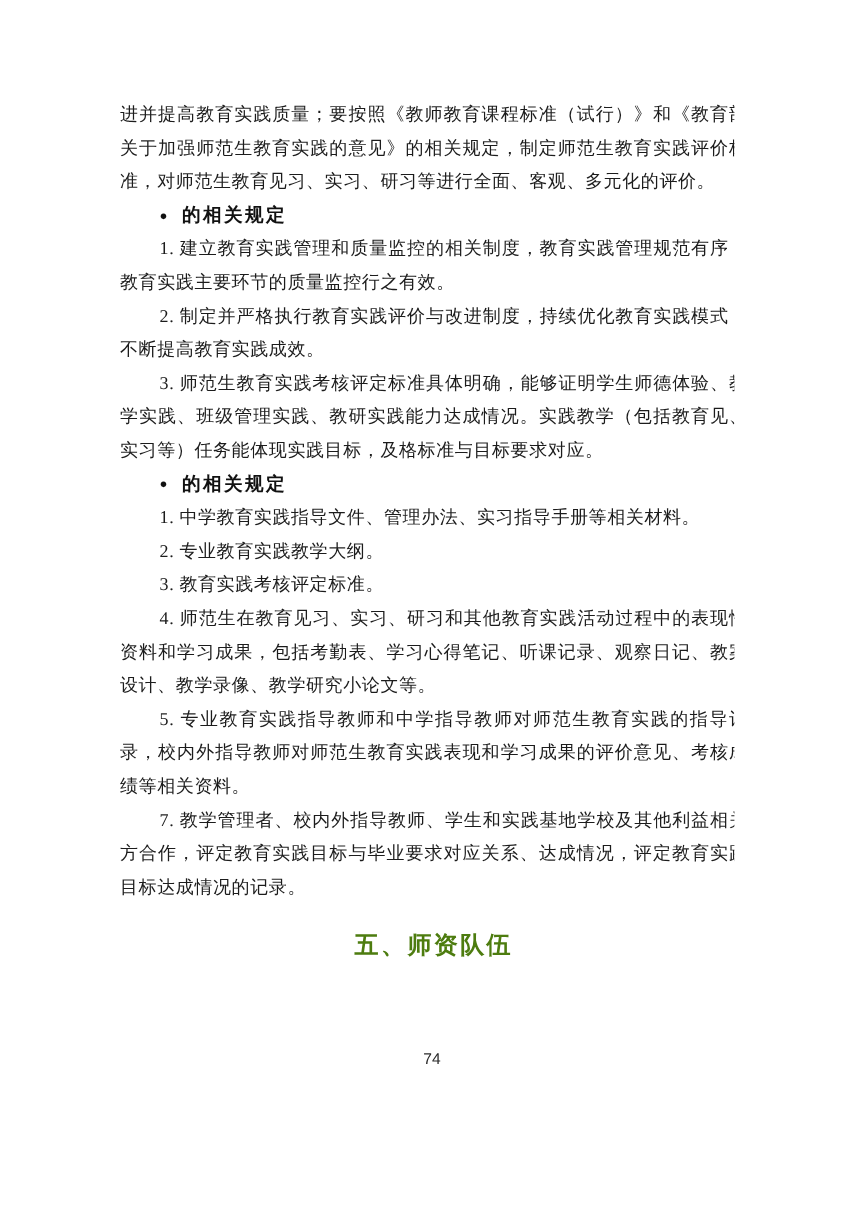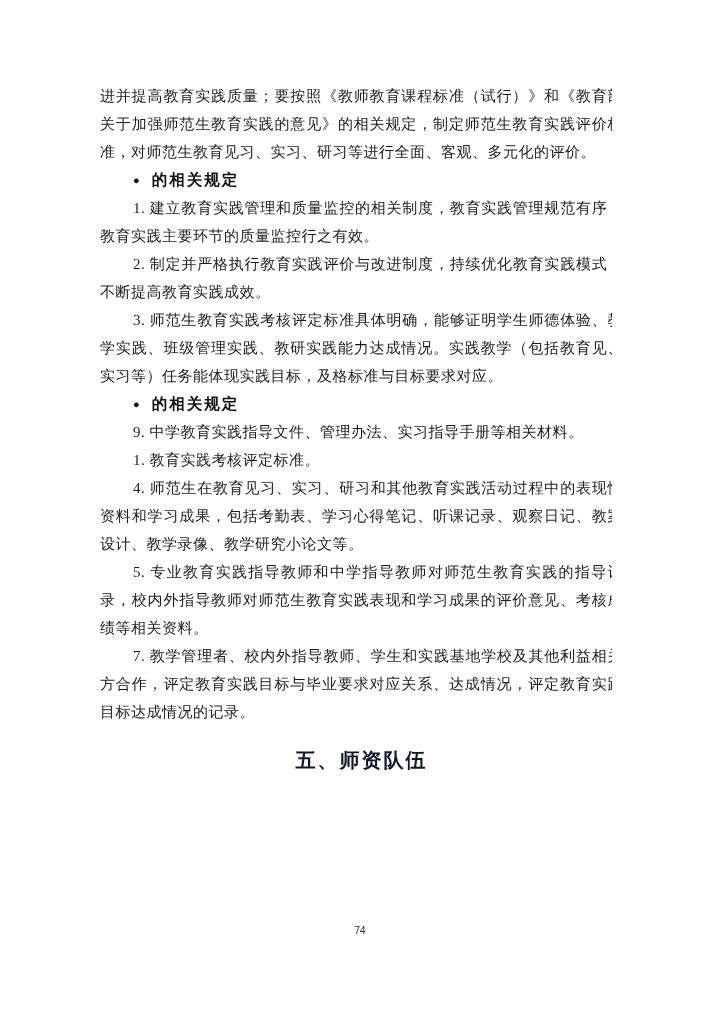--- a/index.html
+++ b/index.html
@@ -54,30 +54,30 @@
     font-family: "Liberation Serif", "DejaVu Serif", serif;
     letter-spacing: 2px;
   }
   .section-heading {
     margin: 21px 0 0 0;
     font-size: 20px;
     line-height: 26px;
     font-weight: bold;
     text-align: center;
     letter-spacing: 2px;
-    color: #0f172a;
+    color: #4d7c0f;
     font-family: "Liberation Sans", "DejaVu Sans", sans-serif;
   }
   .page-number {
     position: absolute;
     left: 0;
-    top: 925px;
+    top: 875px;
     width: 720px;
     text-align: center;
-    font-size: 10px;
+    font-size: 13px;
     color: #2b2b2b;
     font-family: "Liberation Sans", "DejaVu Sans", sans-serif;
   }
 </style>
 </head>
 <body>
 
 <div class="page">
   <div class="content">
 
@@ -88,22 +88,23 @@
     </div>
 
     <p class="para indent">1. 建立教育实践管理和质量监控的相关制度，教育实践管理规范有序，教育实践主要环节的质量监控行之有效。</p>
     <p class="para indent">2. 制定并严格执行教育实践评价与改进制度，持续优化教育实践模式，不断提高教育实践成效。</p>
     <p class="para indent">3. 师范生教育实践考核评定标准具体明确，能够证明学生师德体验、教学实践、班级管理实践、教研实践能力达成情况。实践教学（包括教育见、实习等）任务能体现实践目标，及格标准与目标要求对应。</p>
 
     <div class="bullet-heading">
       <span class="bullet">●</span><span class="bh-label">的相关规定</span>
     </div>
 
-    <p class="para indent">9. 中学教育实践指导文件、管理办法、实习指导手册等相关材料。</p>
-    <p class="para indent">1. 教育实践考核评定标准。</p>
+    <p class="para indent">1. 中学教育实践指导文件、管理办法、实习指导手册等相关材料。</p>
+    <p class="para indent">2. 专业教育实践教学大纲。</p>
+    <p class="para indent">3. 教育实践考核评定标准。</p>
     <p class="para indent">4. 师范生在教育见习、实习、研习和其他教育实践活动过程中的表现性资料和学习成果，包括考勤表、学习心得笔记、听课记录、观察日记、教案设计、教学录像、教学研究小论文等。</p>
     <p class="para indent">5. 专业教育实践指导教师和中学指导教师对师范生教育实践的指导记录，校内外指导教师对师范生教育实践表现和学习成果的评价意见、考核成绩等相关资料。</p>
     <p class="para indent">7. 教学管理者、校内外指导教师、学生和实践基地学校及其他利益相关方合作，评定教育实践目标与毕业要求对应关系、达成情况，评定教育实践目标达成情况的记录。</p>
 
     <h2 class="section-heading">五、师资队伍</h2>
 
   </div>
 
   <div class="page-number">74</div>
 </div>

